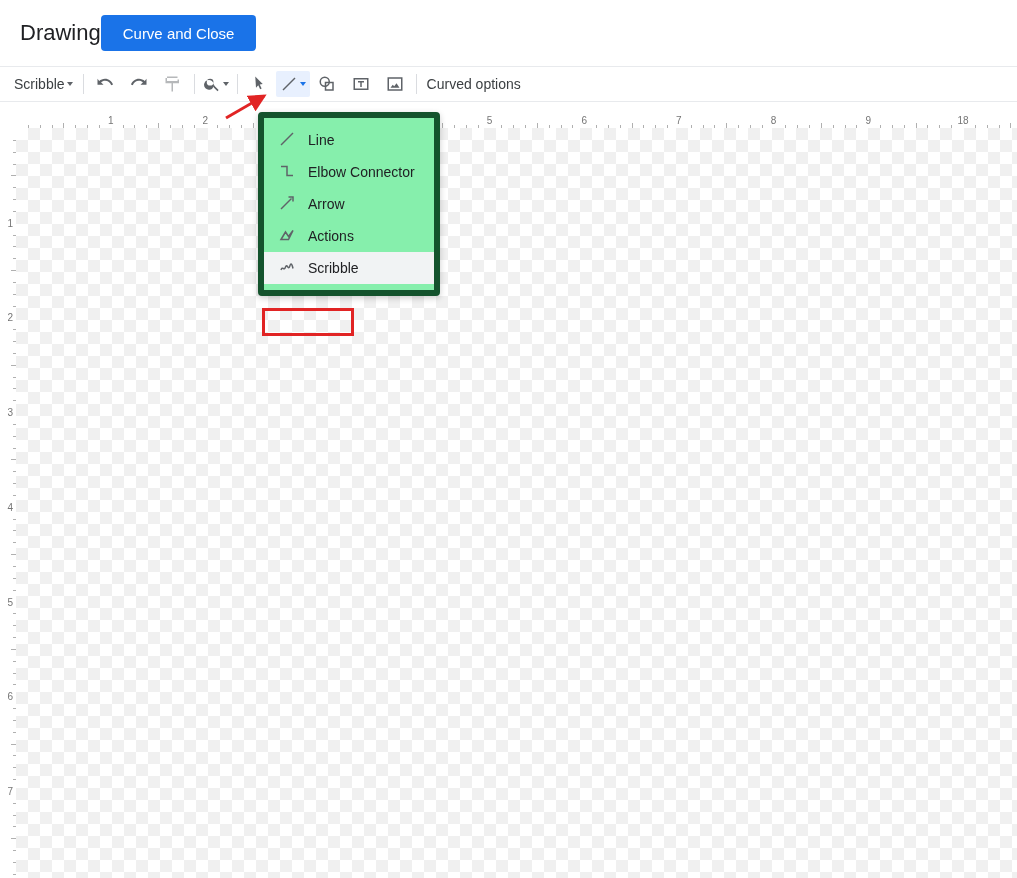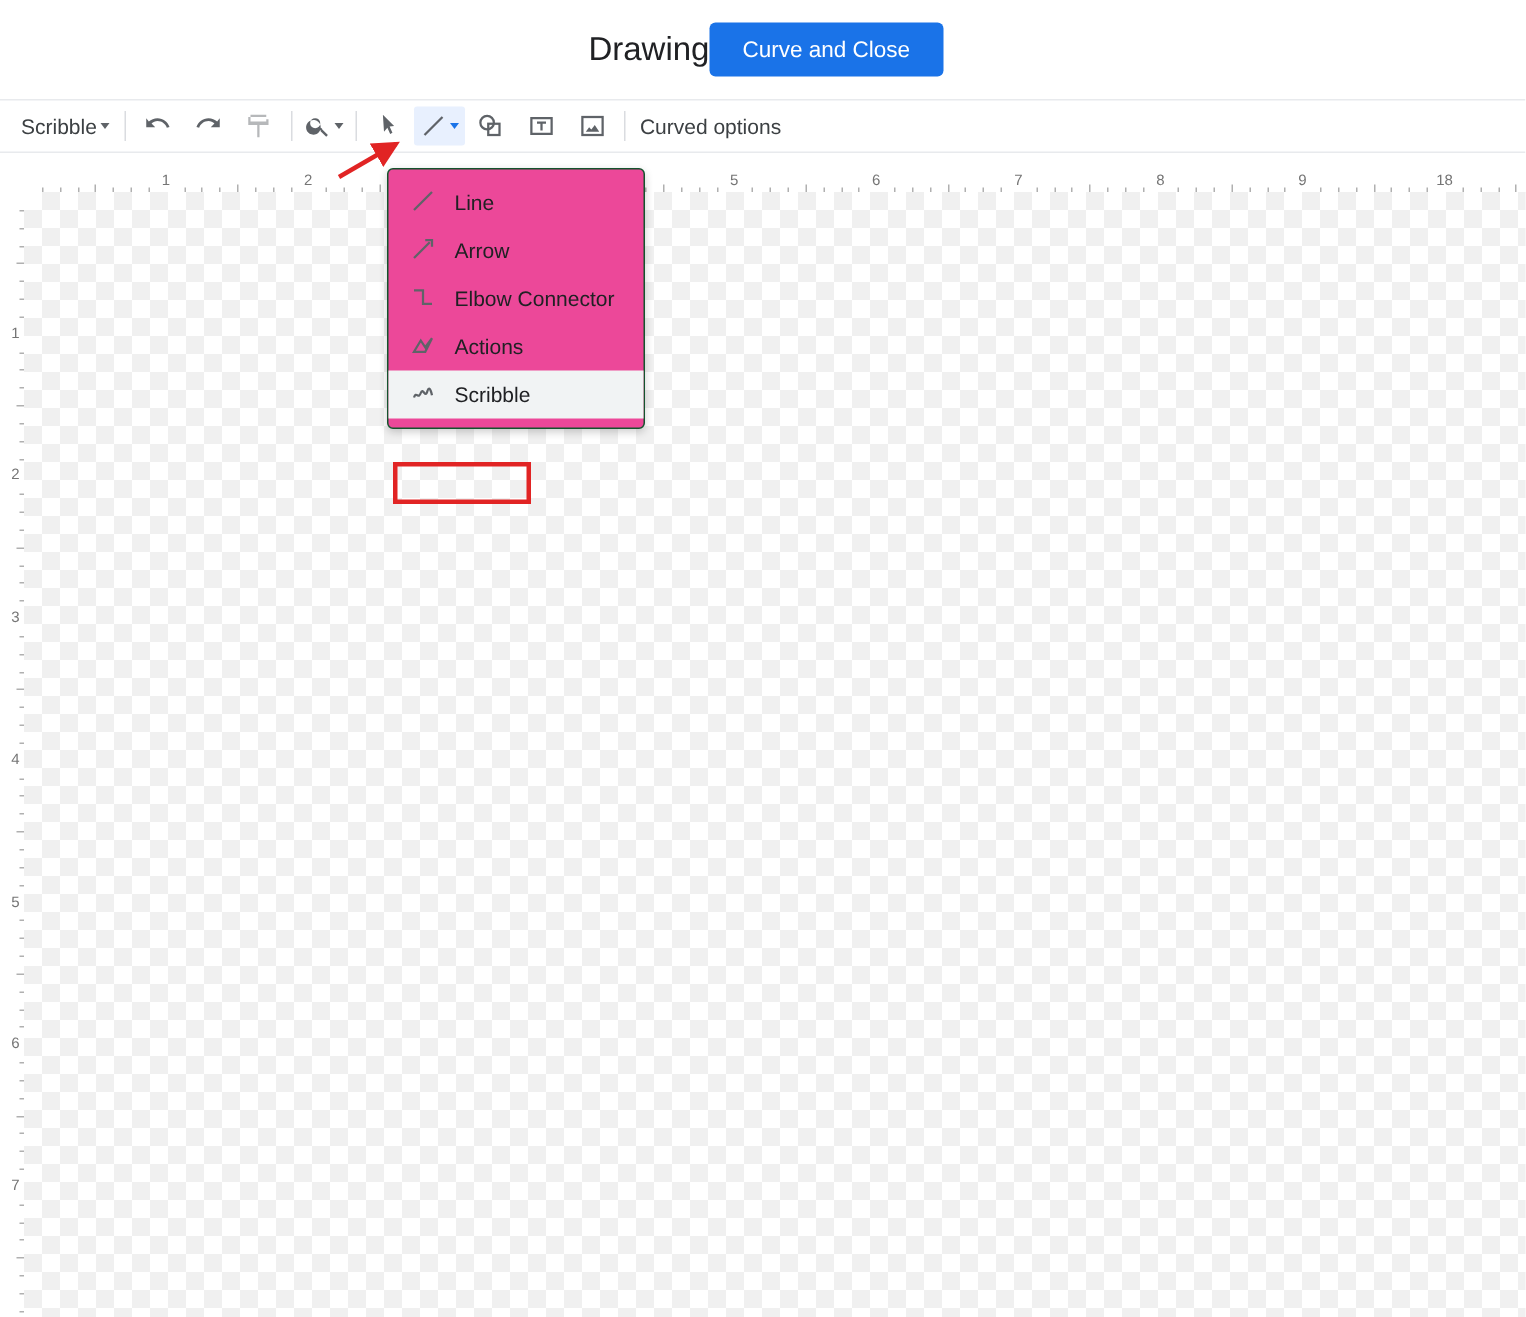--- a/index.html
+++ b/index.html
@@ -10,21 +10,21 @@
     font-family: Arial, "Helvetica Neue", Helvetica, sans-serif;
     background: #fff;
     overflow: hidden;
     color: #202124;
     font-size: 14px;
   }
   .header {
     height: 66px;
     display: flex;
     align-items: center;
-    justify-content: center;
+    justify-content: flex-start;
     padding: 0 16px 0 20px;
     box-sizing: border-box;
   }
   .title {
     font-size: 22px;
     color: #202124;
   }
   .save-btn {
     background: #1a73e8;
     color: #fff;
@@ -146,22 +146,22 @@
     background-size: 24px 24px;
     background-position: 0 0, 0 12px, 12px -12px, -12px 0px;
   }
 
   
   .dropdown {
     position: absolute;
     left: 258px;
     top: 112px;
     width: 170px;
-    background: #ec4899;
-    border: 1px solid #14532d;
+    background: #86efac;
+    border: 6px solid #14532d;
     border-radius: 4px;
     box-shadow: 0 2px 6px rgba(0,0,0,.2);
     padding: 6px 0;
     z-index: 20;
   }
   .menu-item {
     display: flex;
     align-items: center;
     height: 32px;
     padding: 0 14px;
@@ -420,30 +420,30 @@
 
 <div class="dropdown" id="line-dropdown">
     <div class="menu-item">
       <span><svg width="18" height="18" viewBox="0 0 24 24">
           <line x1="4" y1="20" x2="20" y2="4" stroke="#5f6368" stroke-width="2"></line>
         </svg></span>
       <span>Line</span>
     </div>
     <div class="menu-item">
       <span><svg width="18" height="18" viewBox="0 0 24 24">
+          <path d="M4 6 H12 V18 H20" fill="none" stroke="#5f6368" stroke-width="2"></path>
+        </svg></span>
+      <span>Elbow Connector</span>
+    </div>
+    <div class="menu-item">
+      <span><svg width="18" height="18" viewBox="0 0 24 24">
           <line x1="4" y1="20" x2="18" y2="6" stroke="#5f6368" stroke-width="2"></line>
           <path d="M14 4 L20 4 L20 10" fill="none" stroke="#5f6368" stroke-width="2"></path>
         </svg></span>
       <span>Arrow</span>
-    </div>
-    <div class="menu-item">
-      <span><svg width="18" height="18" viewBox="0 0 24 24">
-          <path d="M4 6 H12 V18 H20" fill="none" stroke="#5f6368" stroke-width="2"></path>
-        </svg></span>
-      <span>Elbow Connector</span>
     </div>
     <div class="menu-item">
       <span><svg width="18" height="18" viewBox="0 0 24 24">
           <path d="M4 18 L10 8 L14 14 L20 6 L14 18 z" fill="none" stroke="#5f6368" stroke-width="2"></path>
         </svg></span>
       <span>Actions</span>
     </div>
     <div class="menu-item hovered">
       <span><svg width="18" height="18" viewBox="0 0 24 24">
           <path d="M4 16 C6 10 8 18 10 12 C12 6 14 18 16 10 C18 4 20 14 20 14" fill="none" stroke="#5f6368" stroke-width="2"></path>

